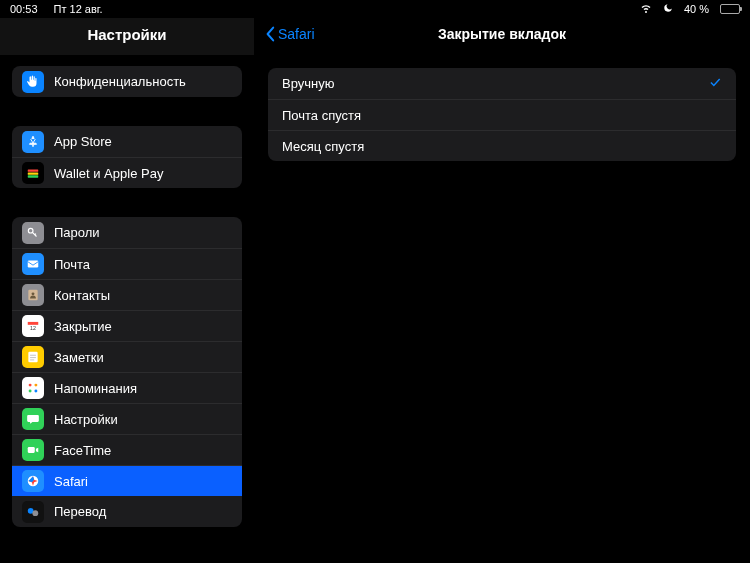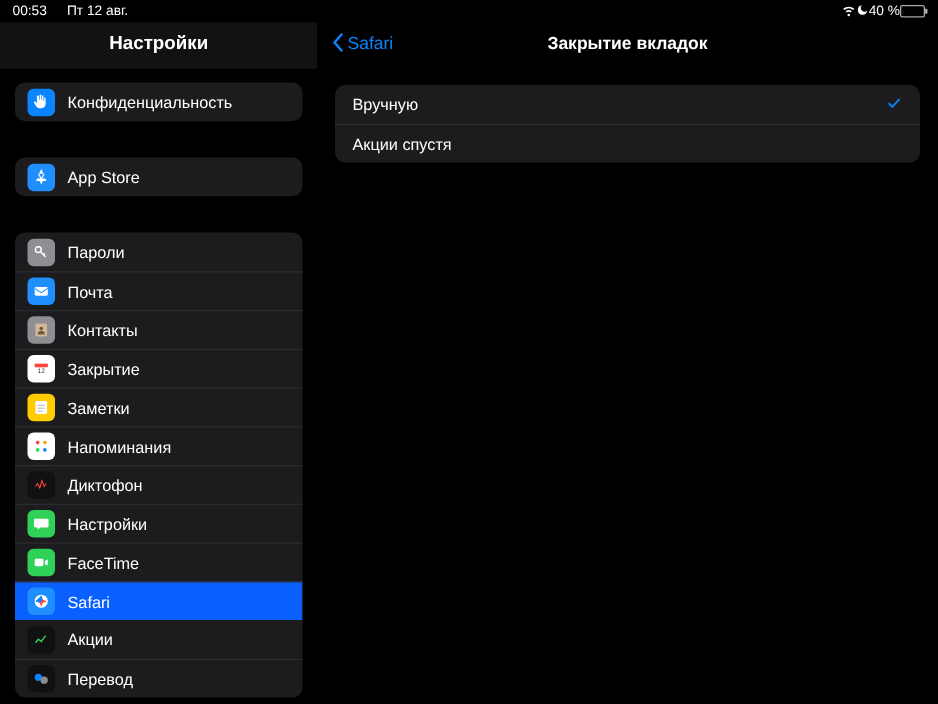--- a/index.html
+++ b/index.html
@@ -1,20 +1,20 @@
 <!DOCTYPE html>
 <html><head>
 <meta charset="utf-8">
 <style>
 * { margin: 0; padding: 0; box-sizing: border-box; font-family: -apple-system, "Helvetica Neue", Arial, sans-serif; }
 body { width: 750px; height: 563px; background: #000; color: #fff; overflow: hidden; font-size: 13px; }
 
 .statusbar { position: absolute; top: 0; left: 0; right: 0; height: 18px; display: flex; align-items: center; padding: 0 10px; font-size: 11px; color: #fff; z-index: 10; }
 .statusbar .left { display: flex; gap: 16px; }
-.statusbar .right { margin-left: auto; display: flex; align-items: center; gap: 0; }
+.statusbar .right { margin-left: auto; display: flex; align-items: center; gap: 11px; }
 .battery-shell { width: 20px; height: 10px; border: 1px solid #aaa; border-radius: 2px; position: relative; }
 .battery-shell::after { content: ""; position: absolute; right: -3px; top: 2px; width: 2px; height: 4px; background: #aaa; border-radius: 0 1px 1px 0; }
 .battery-fill { height: 100%; width: 40%; background: #fff; }
 
 .container { display: flex; height: 100%; }
 
 .sidebar { width: 254px; background: #000; padding-top: 18px; display: flex; flex-direction: column; overflow: hidden; }
 .sidebar-title { text-align: center; font-size: 15px; font-weight: 600; padding: 8px 0 12px; background: rgba(30,30,30,0.6); }
 
 .group { background: #1c1c1e; border-radius: 8px; margin: 11px 12px 18px; overflow: hidden; }
@@ -75,20 +75,30 @@
     <div class="group" id="group-b">
         <div class="row">
           <span class="ico" style="background: rgb(31, 143, 255);">
             <svg viewBox="0 0 24 24">
               <path d="M12 2l2 4h-4zM7 14h10l1 2H6zM11 18h2l-1 2z" stroke="#fff" stroke-width="1.5"></path>
               <path d="M8 7l6 10M16 7l-6 10" stroke="#fff" stroke-width="1.5"></path>
             </svg>
           </span>
           <span class="label">App Store</span>
         </div>
+        <div class="row">
+          <span class="ico" style="background: rgb(0, 0, 0);">
+            <svg viewBox="0 0 24 24">
+              <rect x="3" y="6" width="18" height="4" fill="#ff453a" rx="1"></rect>
+              <rect x="3" y="11" width="18" height="4" fill="#ffd60a" rx="1"></rect>
+              <rect x="3" y="16" width="18" height="4" fill="#30d158" rx="1"></rect>
+            </svg>
+          </span>
+          <span class="label">Wallet и Apple Pay</span>
+        </div>
       </div>
     <div class="group" id="group-c" style="margin-bottom:0">
         <div class="row">
           <span class="ico" style="background: rgb(142, 142, 147);">
             <svg viewBox="0 0 24 24">
               <circle cx="8" cy="8" r="4" fill="none" stroke="#fff" stroke-width="2"></circle>
               <path d="M11 11l7 7m-3-3l2-2" stroke="#fff" stroke-width="2"></path>
             </svg>
           </span>
           <span class="label">Пароли</span>
@@ -136,28 +146,20 @@
             <svg viewBox="0 0 24 24">
               <circle cx="7" cy="7" r="2.5" fill="#ff453a"></circle>
               <circle cx="17" cy="7" r="2.5" fill="#ff9f0a"></circle>
               <circle cx="7" cy="17" r="2.5" fill="#30d158"></circle>
               <circle cx="17" cy="17" r="2.5" fill="#0a84ff"></circle>
             </svg>
           </span>
           <span class="label">Напоминания</span>
         </div>
         <div class="row">
-          <span class="ico" style="background: rgb(17, 17, 17);">
-            <svg viewBox="0 0 24 24">
-              <path d="M4 14l3-4 3 6 3-10 3 8 3-4" stroke="#ff453a" stroke-width="1.5" fill="none"></path>
-            </svg>
-          </span>
-          <span class="label">Диктофон</span>
-        </div>
-        <div class="row">
           <span class="ico" style="background: rgb(48, 209, 88);">
             <svg viewBox="0 0 24 24">
               <path d="M4 5h16a2 2 0 012 2v8a2 2 0 01-2 2h-9l-4 3v-3H4a2 2 0 01-2-2V7a2 2 0 012-2z" fill="#fff"></path>
             </svg>
           </span>
           <span class="label">Настройки</span>
         </div>
         <div class="row">
           <span class="ico" style="background: rgb(48, 209, 88);">
             <svg viewBox="0 0 24 24">
@@ -169,28 +171,20 @@
         </div>
         <div class="row selected">
           <span class="ico" style="background: rgb(31, 143, 255);">
             <svg viewBox="0 0 24 24">
               <circle cx="12" cy="12" r="9" fill="#fff"></circle>
               <path d="M12 4l2 6 6 2-6 2-2 6-2-6-6-2 6-2z" fill="#ff453a"></path>
               <path d="M12 4l2 6-4 4-6-2z" fill="#0a84ff"></path>
             </svg>
           </span>
           <span class="label">Safari</span>
-        </div>
-        <div class="row">
-          <span class="ico" style="background: rgb(17, 17, 17);">
-            <svg viewBox="0 0 24 24">
-              <path d="M4 16l4-5 4 3 6-8" stroke="#30d158" stroke-width="2" fill="none"></path>
-            </svg>
-          </span>
-          <span class="label">Акции</span>
         </div>
         <div class="row">
           <span class="ico" style="background: rgb(17, 17, 17);">
             <svg viewBox="0 0 24 24">
               <circle cx="8" cy="10" r="5" fill="#0a84ff"></circle>
               <circle cx="16" cy="14" r="5" fill="#8e8e93"></circle>
             </svg>
           </span>
           <span class="label">Перевод</span>
         </div>
@@ -208,17 +202,20 @@
       <div class="detail-title">Закрытие вкладок</div>
     </div>
     <div class="options" id="options">
         <div class="opt">
           <span>Вручную</span>
           <span class="check"><svg viewBox="0 0 24 24">
               <path d="M5 13l5 5L20 7"></path>
             </svg></span>
         </div>
         <div class="opt">
-          <span>Акции спустя</span>
+          <span>Почта спустя</span>
+        </div>
+        <div class="opt">
+          <span>Месяц спустя</span>
         </div>
       </div>
   </div>
 </div>
 
 </body></html>

